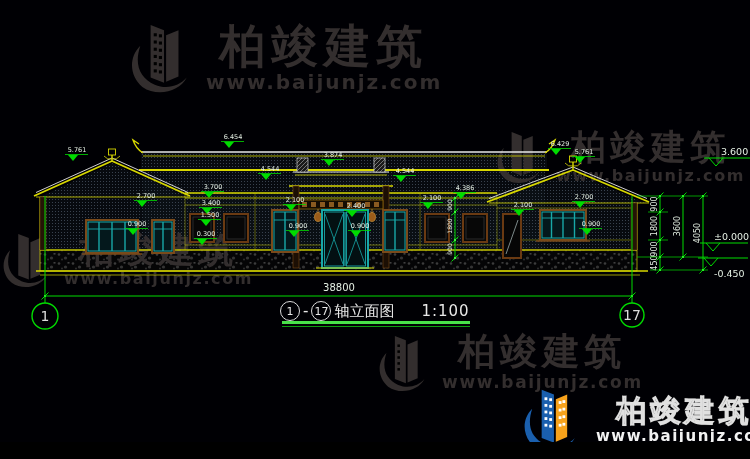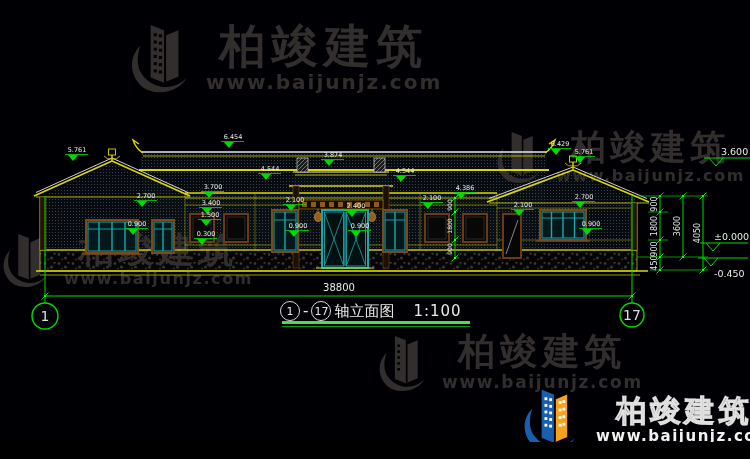--- a/index.html
+++ b/index.html
@@ -17,21 +17,21 @@
   #wm4{left:378px;top:330px;} #wm4 .brand{font-size:37px;} #wm4 .url{font-size:17px;}
   #wm5{left:520px;top:386px;color:#111;}
   #wm5 .brand{font-size:30px;color:#0d0d0d;-webkit-text-stroke:1px #e0e0e0;
               text-shadow:0 0 1px #cfcfcf;}
   #wm5 .url{font-size:15px;color:#f2f2f2;}
   
   #caption{position:absolute;left:280px;top:301px;display:flex;align-items:center;gap:3px;
            color:#e8e8e8;font-size:15px;white-space:nowrap;}
   .axcirc{display:inline-flex;align-items:center;justify-content:center;width:18px;height:18px;
           border:1.4px solid #dcdcdc;border-radius:50%;font-size:11px;color:#e8e8e8;}
-  #cap-scale{margin-left:16px;letter-spacing:1px;}
+  #cap-scale{margin-left:24px;letter-spacing:1px;}
   #cap-ul1{position:absolute;left:282px;top:321px;width:188px;height:3px;background:#49e049;}
   #cap-ul2{position:absolute;left:282px;top:326px;width:188px;height:1px;background:#0f9b0f;}
   svg text{font-family:"DejaVu Sans",sans-serif;}
 </style>
 </head>
 <body>
 
 <div id="stage">
 
   <svg class="layer" id="fills" viewBox="0 0 750 459">

